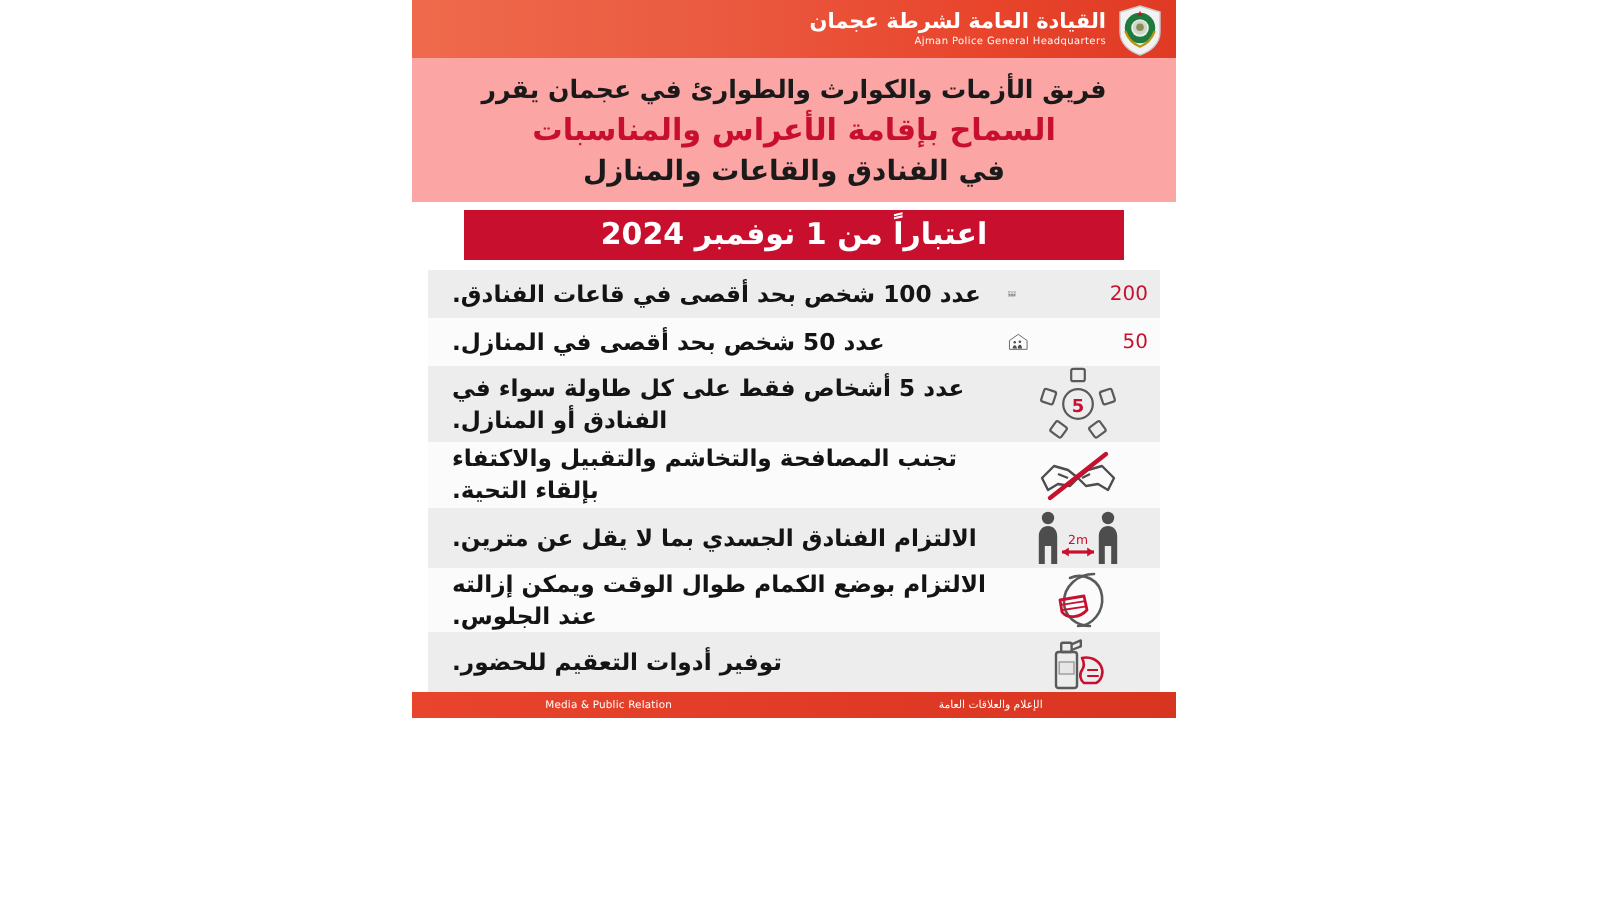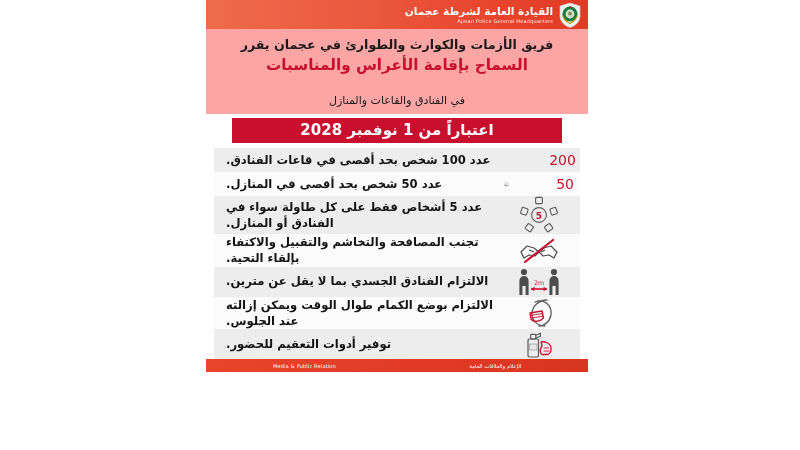--- a/index.html
+++ b/index.html
@@ -82,25 +82,25 @@
   }
   .t-line2 {
     font-size: 15.2px;
     font-weight: bold;
     color: #c8102e;
     line-height: 1.4;
     margin-top: 2px;
     letter-spacing: -0.2px;
   }
   .t-line3 {
-    font-size: 11px;
-    font-weight: normal;
+    font-size: 14px;
+    font-weight: bold;
     color: #1a1a1a;
     line-height: 1.35;
-    margin-top: 18px;
+    margin-top: 1px;
     letter-spacing: -0.2px;
   }
 
   
   .date-banner {
     margin: 4px 26px 5px 26px;
     background: #c8102e;
     color: #ffffff;
     text-align: center;
     direction: rtl;
@@ -144,21 +144,21 @@
   .row-icon {
     flex: none;
     width: 70px;
     display: flex;
     align-items: center;
     justify-content: center;
     gap: 3px;
   }
   .icon-num {
     color: #c8102e;
-    font-size: 14px;
+    font-size: 10px;
     font-weight: normal;
     direction: ltr;
     margin-left: 44px;
   }
   .row-icon svg { display: block; }
 
   
   .footer {
     height: 13px;
     background: linear-gradient(to right, #e8452c 0%, #e03a25 60%, #d83520 100%);
@@ -197,21 +197,21 @@
       </svg>
     </div>
   </div>
 
   <div class="title-block">
     <div class="t-line1">فريق الأزمات والكوارث والطوارئ في عجمان يقرر</div>
     <div class="t-line2">السماح بإقامة الأعراس والمناسبات</div>
     <div class="t-line3">في الفنادق والقاعات والمنازل</div>
   </div>
 
-  <div class="date-banner">اعتباراً من 1 نوفمبر 2028</div>
+  <div class="date-banner">اعتباراً من 1 نوفمبر 2024</div>
 
   <div class="rows">
 
     <div class="row odd">
       <div class="row-icon">
         <span class="icon-num">200</span>
         <svg width="34" height="24" viewBox="0 0 34 24">
           <rect x="1.5" y="1.5" width="31" height="21" fill="none" stroke="#5a5a5a" stroke-width="1.1"></rect>
           <g fill="#4d4d4d">
             <circle cx="7" cy="7.5" r="2"></circle>

